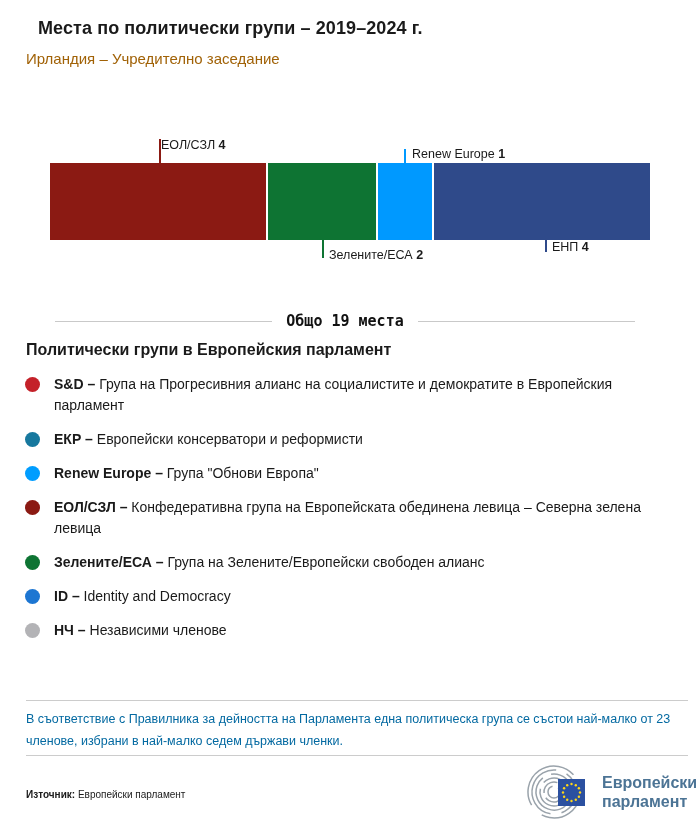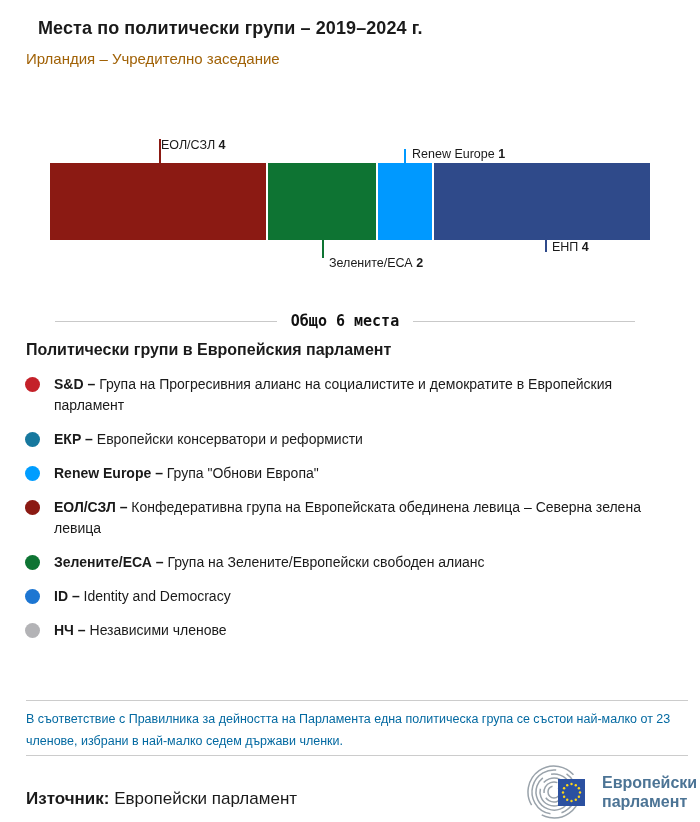--- a/index.html
+++ b/index.html
@@ -15,21 +15,21 @@
   #bar{position:absolute;left:50px;top:25px;width:600px;height:77px;display:flex;gap:2px;}
   #bar .seg{height:100%;}
   .tick{position:absolute;width:2px;}
   .blabel{position:absolute;font-size:12.5px;white-space:nowrap;color:#1a1a1a;}
   .blabel b{font-weight:700;}
   #tick-eol{left:159px;top:1px;height:24px;}
   #label-eol{left:161px;top:0px;}
   #tick-renew{left:404px;top:11px;height:14px;}
   #label-renew{left:412px;top:9px;}
   #tick-greens{left:322px;top:102px;height:18px;}
-  #label-greens{left:329px;top:110px;margin-top:8px;}
+  #label-greens{left:329px;top:110px;}
   #tick-enp{left:545px;top:102px;height:12px;}
   #label-enp{left:552px;top:102px;}
 
   
   #total-row{position:absolute;left:55px;top:312px;width:580px;display:flex;align-items:center;}
   #total-row .rule{flex:1;height:1px;background:#c9c9c9;}
   #total-label{padding:0 14px;font-family:"DejaVu Sans Mono","Liberation Mono",monospace;
                font-size:15px;font-weight:700;color:#111;}
 
   
@@ -40,21 +40,21 @@
   .lt{margin:0;font-size:14px;line-height:21px;max-width:595px;}
   .lt b{font-weight:700;}
 
   
   .hr{position:absolute;left:26px;width:662px;height:1px;background:#cccccc;}
   #hr-top{top:700px;}
   #hr-bottom{top:755px;}
   #footnote{position:absolute;left:26px;top:709px;width:656px;font-size:12.5px;line-height:1.75;color:#0369a1;}
 
   
-  #source{position:absolute;left:26px;top:789px;font-size:17px;}
+  #source{position:absolute;left:26px;top:789px;font-size:10px;}
   #source b{font-weight:700;}
   #logo{position:absolute;left:524px;top:757px;display:flex;align-items:center;margin-top:8px;}
   #logo-text{margin-left:12px;color:#4c7495;font-size:16px;font-weight:700;line-height:19px;}
 </style>
 </head>
 <body>
 
 <div id="stage">
 
   <div id="title">Места по политически групи – 2019–2024 г.</div>
@@ -76,21 +76,21 @@
 
     <div class="tick" id="tick-greens" style="background: rgb(14, 116, 51);"></div>
     <div class="blabel" id="label-greens"><span>Зелените/ЕСА</span> <b>2</b></div>
 
     <div class="tick" id="tick-enp" style="background: rgb(47, 74, 138);"></div>
     <div class="blabel" id="label-enp"><span>ЕНП</span> <b>4</b></div>
   </div>
 
   <div id="total-row">
     <span class="rule"></span>
-    <span id="total-label">Общо 6 места</span>
+    <span id="total-label">Общо 19 места</span>
     <span class="rule"></span>
   </div>
 
   <div id="legend-heading">Политически групи в Европейския парламент</div>
 
   <div id="legend">
     <div class="li">
       <span class="dot" style="background: rgb(196, 33, 41);"></span>
       <p class="lt"><b>S&amp;D –</b> <span>Група на Прогресивния алианс на социалистите и демократите в Европейския парламент</span></p>
     </div>

